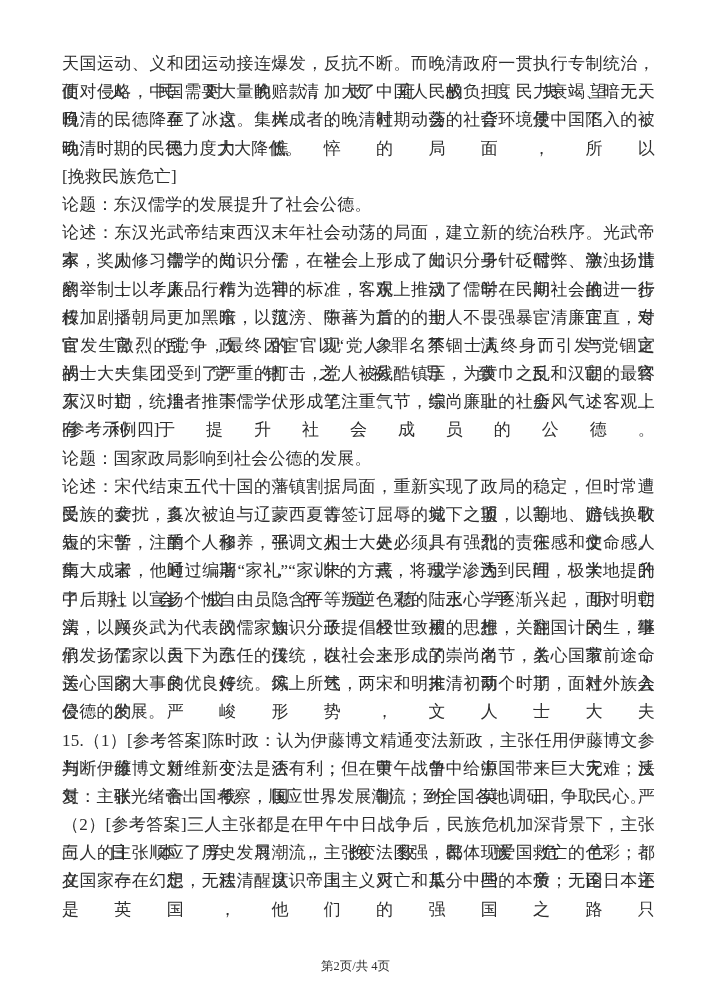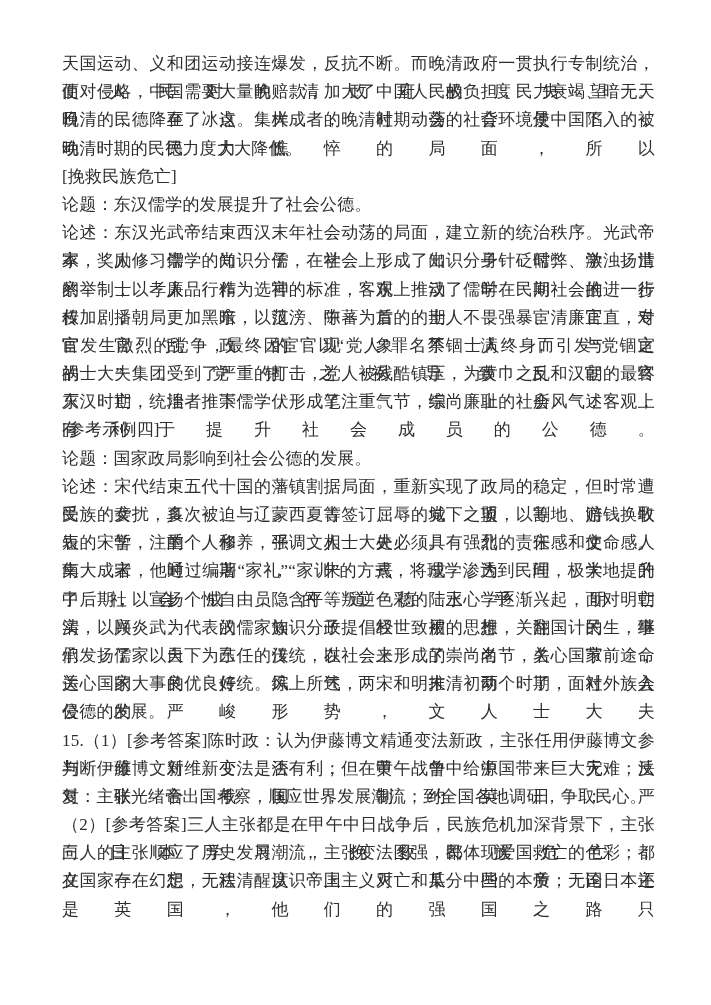--- a/index.html
+++ b/index.html
@@ -80,13 +80,16 @@
       <div class="line fill">们发扬儒家以天下为己任的传统，在社会上形成了崇尚名节，关心国家前途命运的良好风气，推动了社会</div>
       <div class="line fill">关心国家大事的优良传统。综上所述，两宋和明末清初两个时期，面对外族入侵的严峻形势，文人士大夫</div>
       <div class="line">公德的发展。</div>
       <div class="line fill">15.（1）[参考答案]陈时政：认为伊藤博文精通变法新政，主张任用伊藤博文参与维新变法；黄曾源：无法</div>
       <div class="line fill">判断伊藤博文对维新变法是否有利，但在甲午战争中给中国带来巨大灾难；反对联合俄国，制约英日；严</div>
       <div class="line">复：主张光绪帝出国考察，顺应世界发展潮流；到全国各地调研，争取民心。</div>
       <div class="line fill">（2）[参考答案]三人主张都是在甲午中日战争后，民族危机加深背景下，主张向日本学习，挽救民族危亡；</div>
       <div class="line fill">三人的主张顺应了历史发展潮流，主张变法图强，都体现爱国救亡的色彩；都在一定程度上对某些帝国主</div>
       <div class="line fill">义国家存在幻想，无法清醒认识帝国主义灭亡和瓜分中国的本质；无论日本还是英国，他们的强国之路只</div>
     </div>
+  <div class="footer">
+    <span>第2页/共 4页</span>
+  </div>
 </div>
 
 </body></html>

